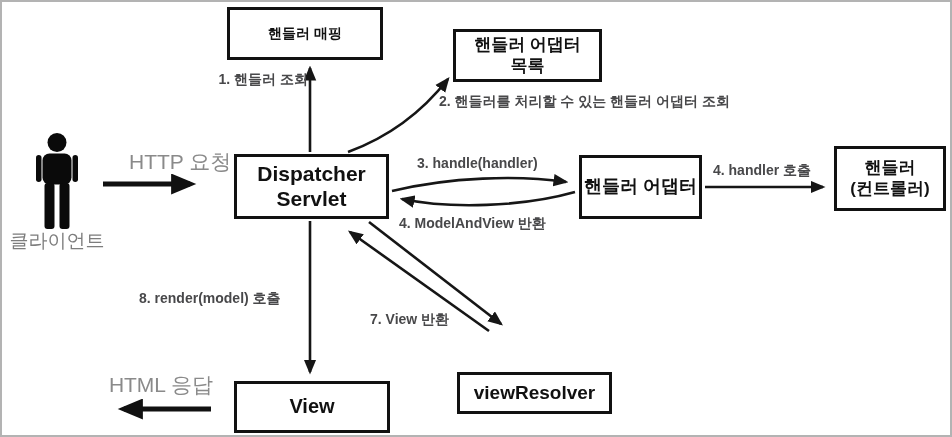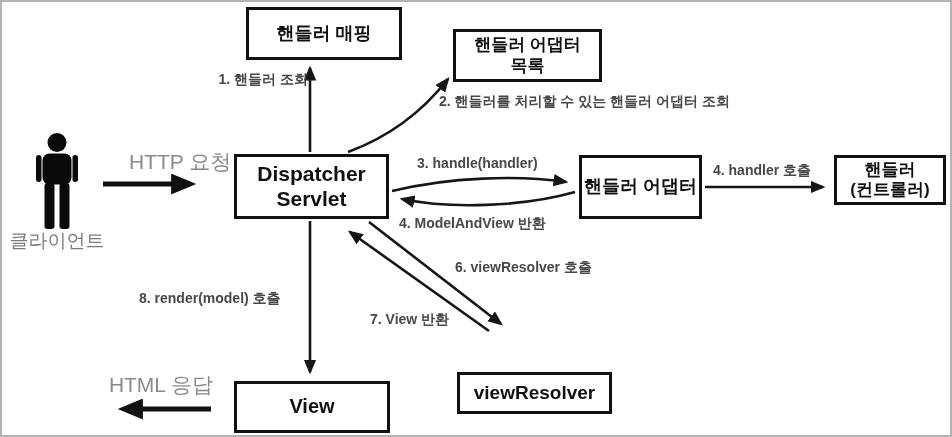--- a/index.html
+++ b/index.html
@@ -69,57 +69,56 @@
     <g fill="#0a0a0a">
       <circle cx="25" cy="9.5" r="9.5"></circle>
       <rect x="10.5" y="20.5" width="29" height="31" rx="7"></rect>
       <rect x="4" y="22" width="5.5" height="27" rx="2.75"></rect>
       <rect x="40.5" y="22" width="5.5" height="27" rx="2.75"></rect>
       <rect x="12.5" y="50" width="10" height="46" rx="3"></rect>
       <rect x="27.5" y="50" width="10" height="46" rx="3"></rect>
     </g>
   </svg>
 
-  <div class="box" style="left:244px;top:5px;width:156px;height:53px;font-size:18px;">
+  <div class="box" style="left:225px;top:5px;width:156px;height:53px;font-size:14px;">
     <span>핸들러 매핑</span>
   </div>
 
   <div class="box" style="left:451px;top:27px;width:149px;height:53px;font-size:17px;">
     <span>핸들러 어댑터</span>
     <span>목록</span>
   </div>
 
   <div class="box" style="left:232px;top:152px;width:155px;height:65px;font-size:21px;">
     <span>Dispatcher</span>
     <span>Servlet</span>
   </div>
 
   <div class="box" style="left:577px;top:153px;width:123px;height:64px;font-size:18px;">
     <span>핸들러 어댑터</span>
   </div>
 
-  <div class="box" style="left:832px;top:153px;width:112px;height:50px;font-size:17px;">
+  <div class="box" style="left:832px;top:144px;width:112px;height:65px;font-size:17px;">
     <span>핸들러</span>
     <span>(컨트롤러)</span>
   </div>
 
   <div class="box" style="left:455px;top:330px;width:155px;height:42px;font-size:19px;margin-top:40px;">
     <span>viewResolver</span>
   </div>
 
   <div class="box" style="left:232px;top:379px;width:156px;height:52px;font-size:20px;">
     <span>View</span>
   </div>
 
   <div class="step-label" style="left:188px;top:69px;width:118px;text-align:right;">1. 핸들러 조회</div>
   <div class="step-label" style="left:437px;top:91px;">2. 핸들러를 처리할 수 있는 핸들러 어댑터 조회</div>
   <div class="step-label" style="left:415px;top:153px;">3. handle(handler)</div>
   <div class="step-label" style="left:711px;top:160px;">4. handler 호출</div>
   <div class="step-label" style="left:397px;top:213px;">4. ModelAndView 반환</div>
-  <div class="step-label" style="left:453px;top:257px;">6. viewResolver 호출</div>
   <div class="step-label" style="left:345px;top:309px;margin-left:23px;">7. View 반환</div>
   <div class="step-label" style="left:137px;top:288px;">8. render(model) 호출</div>
 
   <div class="gray-label" style="left:101px;top:146px;width:100px;text-align:center;font-size:21px;margin-left:26px;">HTTP 요청</div>
   <div class="gray-label" style="left:104px;top:369px;width:110px;text-align:center;font-size:21px;">HTML 응답</div>
   <div class="gray-label" style="left:4px;top:226px;width:102px;text-align:center;font-size:19px;color:#7d7d7d;">클라이언트</div>
 
 </div>
 
 </body></html>

